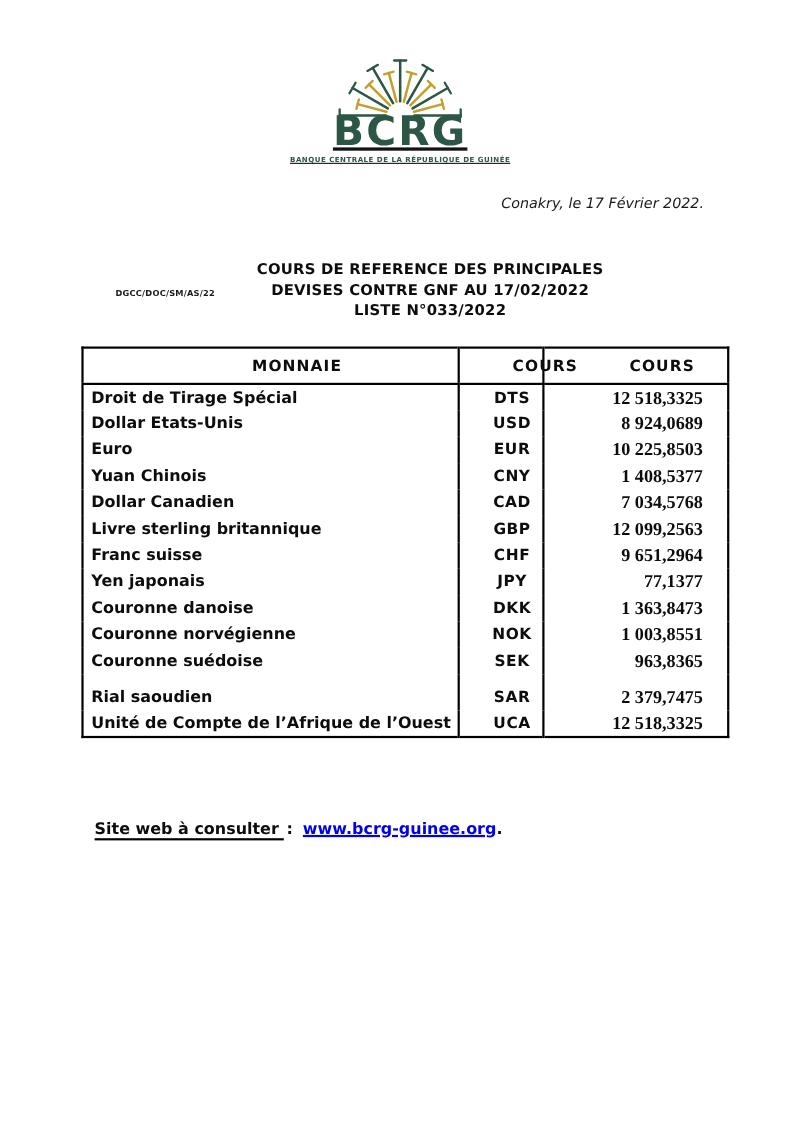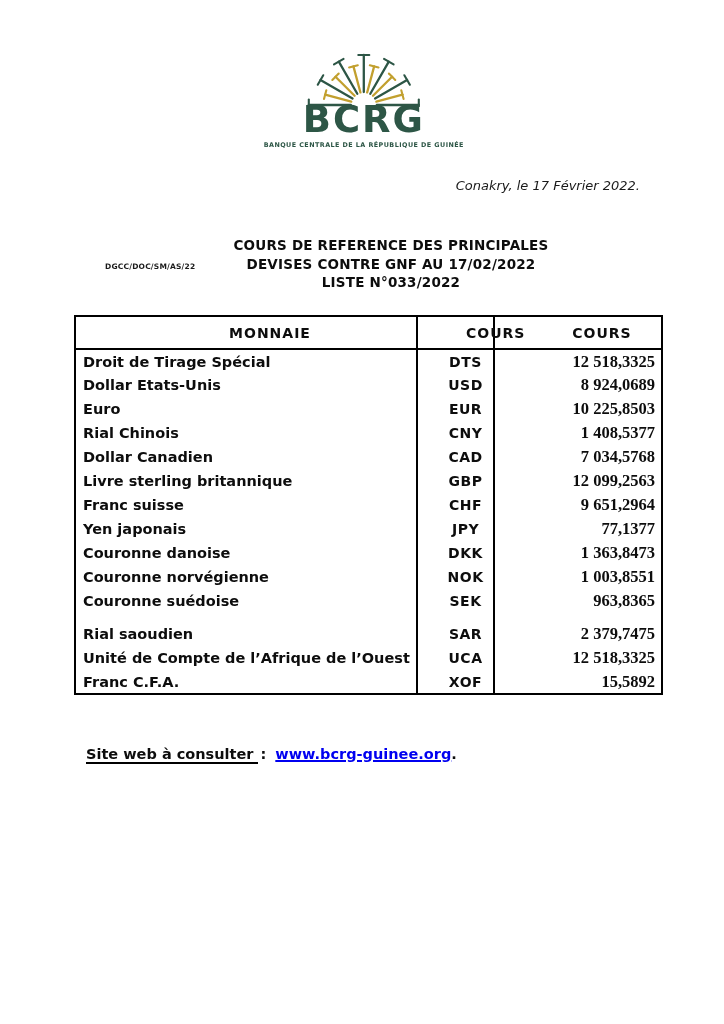--- a/index.html
+++ b/index.html
@@ -13,20 +13,21 @@
     color:#141414;
     overflow:hidden;
   }
 
   
   .logo {
     position:absolute; top:45px; left:50%;
     transform:translateX(-49%);
     display:flex; flex-direction:column; align-items:center;
     width:180px;
+    text-decoration:underline;
   }
   .logo-rays { width:126px; height:62px; display:block; }
   .logo-acronym {
     margin-top:-6px;
     font-size:37px; font-weight:bold;
     letter-spacing:2px;
     color:var(--green);
     line-height:1;
   }
   .logo-tagline {
@@ -94,21 +95,21 @@
     padding-left:7px;
     white-space:nowrap; overflow:hidden;
   }
   .rates-table td.code {
     font-size:14px; font-weight:bold;
     text-align:center; letter-spacing:0.5px;padding-left:20px;
   }
   .rates-table td.cours {
     font-family:"Liberation Serif", serif;
     font-size:16.5px; font-weight:bold;
-    text-align:right; padding-right:6px;
+    text-align:right; padding-right:22px;
     white-space:nowrap;
   }
   .rates-table tr.spaced td { padding-top:9px; height:33px;margin-left:32px; }
 
   
   .site-note {
     position:absolute; left:86px; top:746px;
     font-size:14.5px; font-weight:bold;
     color:#0d0d0d;
     white-space:nowrap;
@@ -200,21 +201,21 @@
       <td class="cours">8 924,0689</td>
     </tr>
 
     <tr>
       <td class="name">Euro</td>
       <td class="code b-col">EUR</td>
       <td class="cours">10 225,8503</td>
     </tr>
 
     <tr>
-      <td class="name">Rial Chinois</td>
+      <td class="name">Yuan Chinois</td>
       <td class="code b-col">CNY</td>
       <td class="cours">1 408,5377</td>
     </tr>
 
     <tr>
       <td class="name">Dollar Canadien</td>
       <td class="code b-col">CAD</td>
       <td class="cours">7 034,5768</td>
     </tr>
 
@@ -259,25 +260,20 @@
       <td class="code b-col">SAR</td>
       <td class="cours">2 379,7475</td>
     </tr>
 
     <tr>
       <td class="name">Unité de Compte de l’Afrique de l’Ouest</td>
       <td class="code b-col">UCA</td>
       <td class="cours">12 518,3325</td>
     </tr>
 
-    <tr>
-      <td class="name">Franc C.F.A.</td>
-      <td class="code b-col">XOF</td>
-      <td class="cours">15,5892</td>
-    </tr>
   </tbody>
   </table>
 
   <div class="site-note">
     <span class="site-label">Site web à consulter</span><span class="site-sep">:</span>
     <a class="site-link">www.bcrg-guinee.org</a><span class="site-period">.</span>
   </div>
 
 </div>
 

